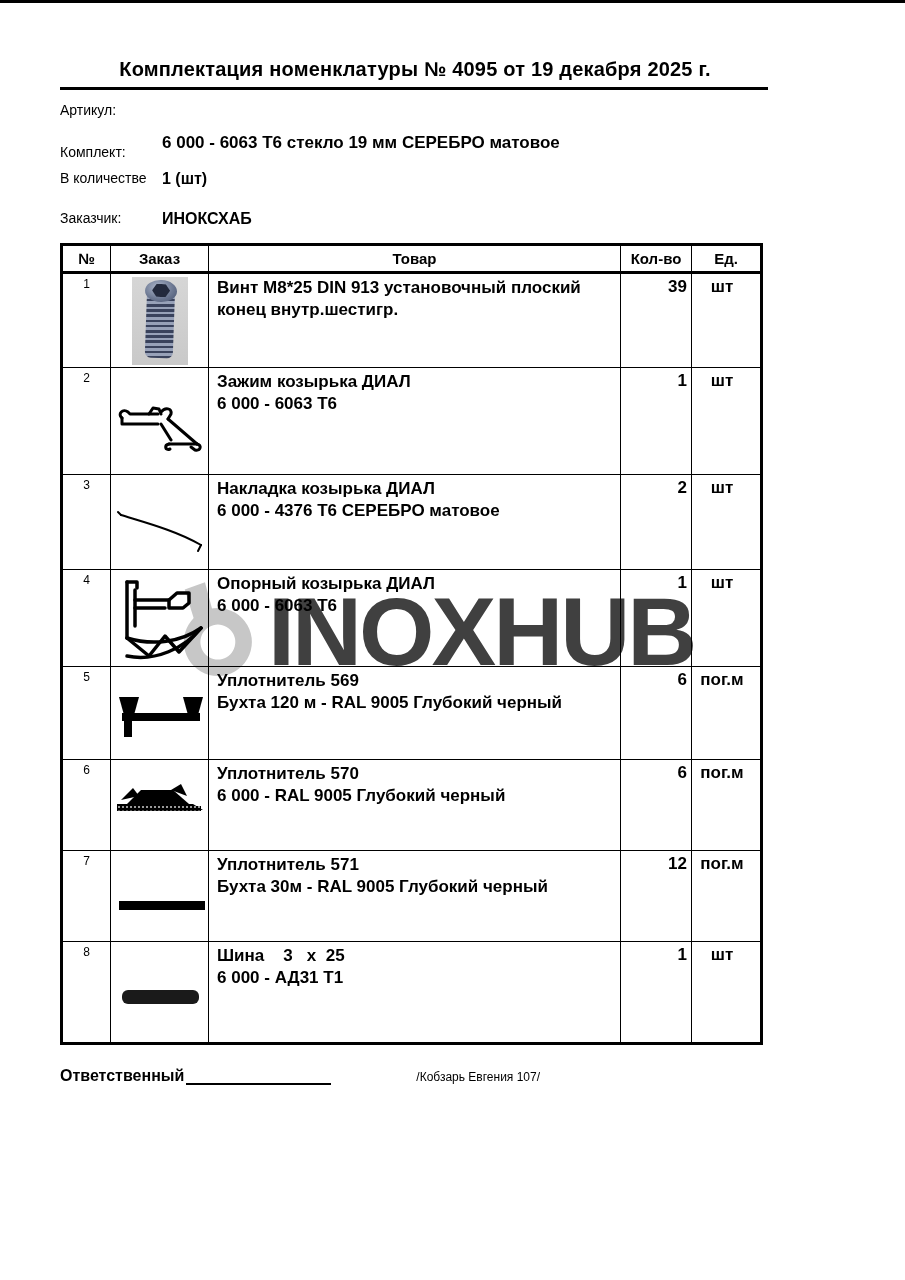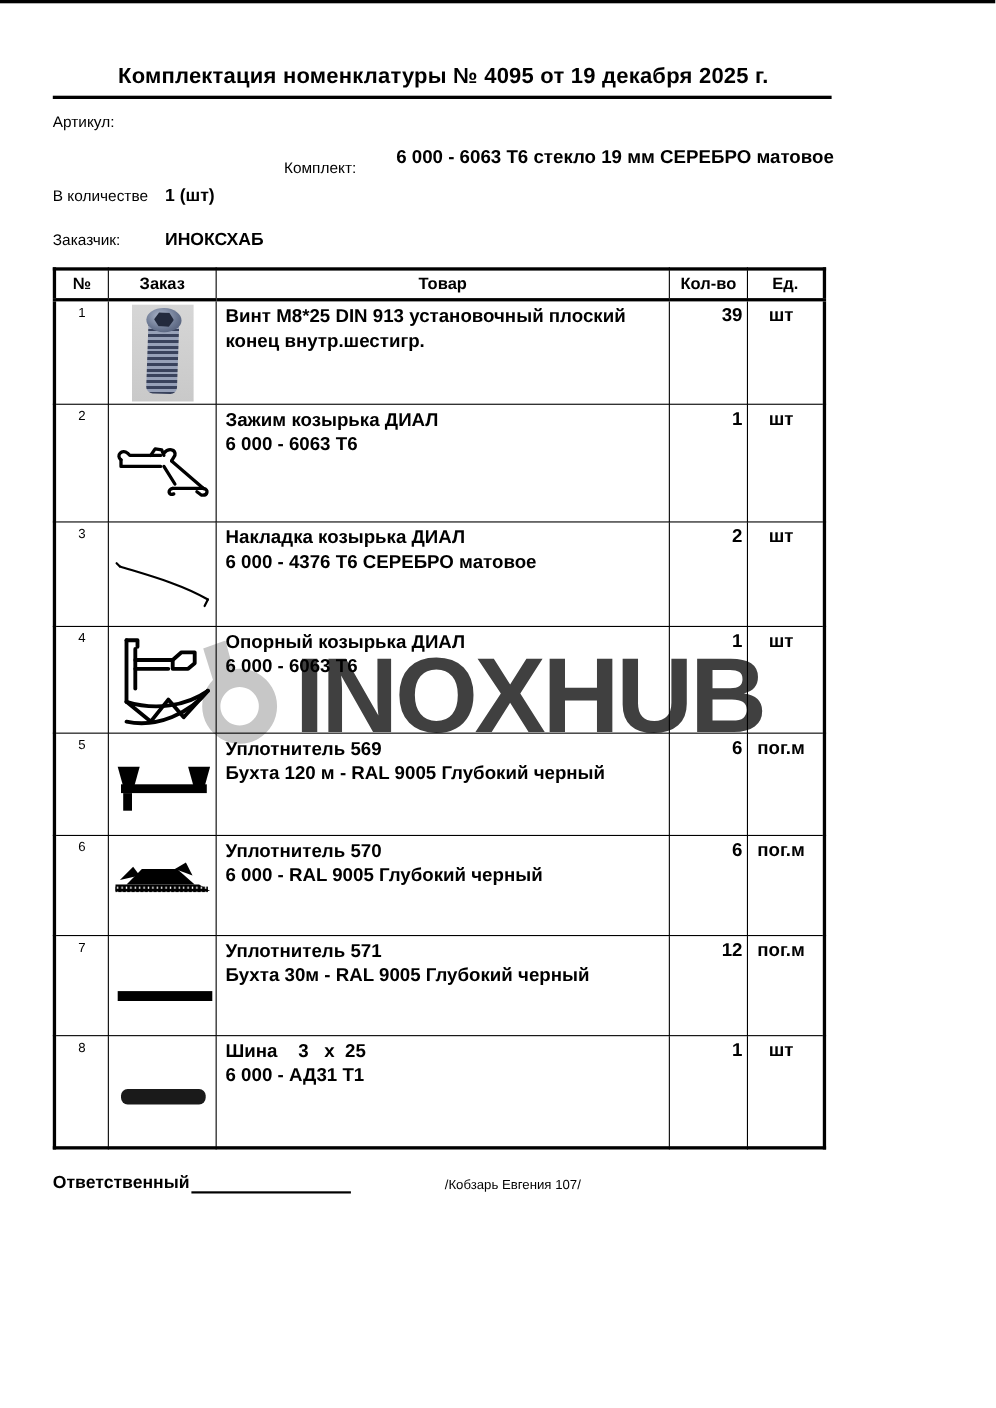--- a/index.html
+++ b/index.html
@@ -8,21 +8,21 @@
     width: 905px; height: 1280px;
     font-family: "Liberation Sans", sans-serif;
     color: #000;
     position: relative;
     overflow: hidden;
   }
   .page-top-edge {
     position: absolute; top: 0; left: 0; width: 905px; height: 3px; background: #000;
   }
   .content {
-    position: absolute; left: 48px; top: 0; width: 710px;
+    position: absolute; left: 60px; top: 0; width: 710px;
   }
   .doc-title {
     margin-top: 58px;
     text-align: center;
     font-size: 20px;
     font-weight: bold;
     letter-spacing: 0.2px;
   }
   .title-rule {
     margin-top: 6px;
@@ -34,21 +34,21 @@
     margin-top: 3px;
     text-align: center;
     font-size: 13px;
     font-weight: bold;
   }
   .meta { margin-top: 10px; font-size: 14px; }
   .meta-row { display: flex; align-items: flex-start; }
   .meta-label { width: 102px; flex: 0 0 102px; padding-top: 2px; }
   .meta-value { font-weight: bold; font-size: 17px; line-height: 22px; }
   .row-articul { margin-top: 2px; }
-  .row-komplekt { margin-top: 14px; justify-content: flex-end; }
+  .row-komplekt { margin-top: 14px; }
   .row-komplekt .meta-label { padding-top: 12px; }
   .row-qty { margin-top: 8px; }
   .row-qty .meta-value { font-size: 16px; }
   .row-customer { margin-top: 18px; }
   .row-customer .meta-value { font-size: 16px; padding-top: 0; }
 
   table.items {
     margin-top: 13px;
     border-collapse: collapse;
     table-layout: fixed;

